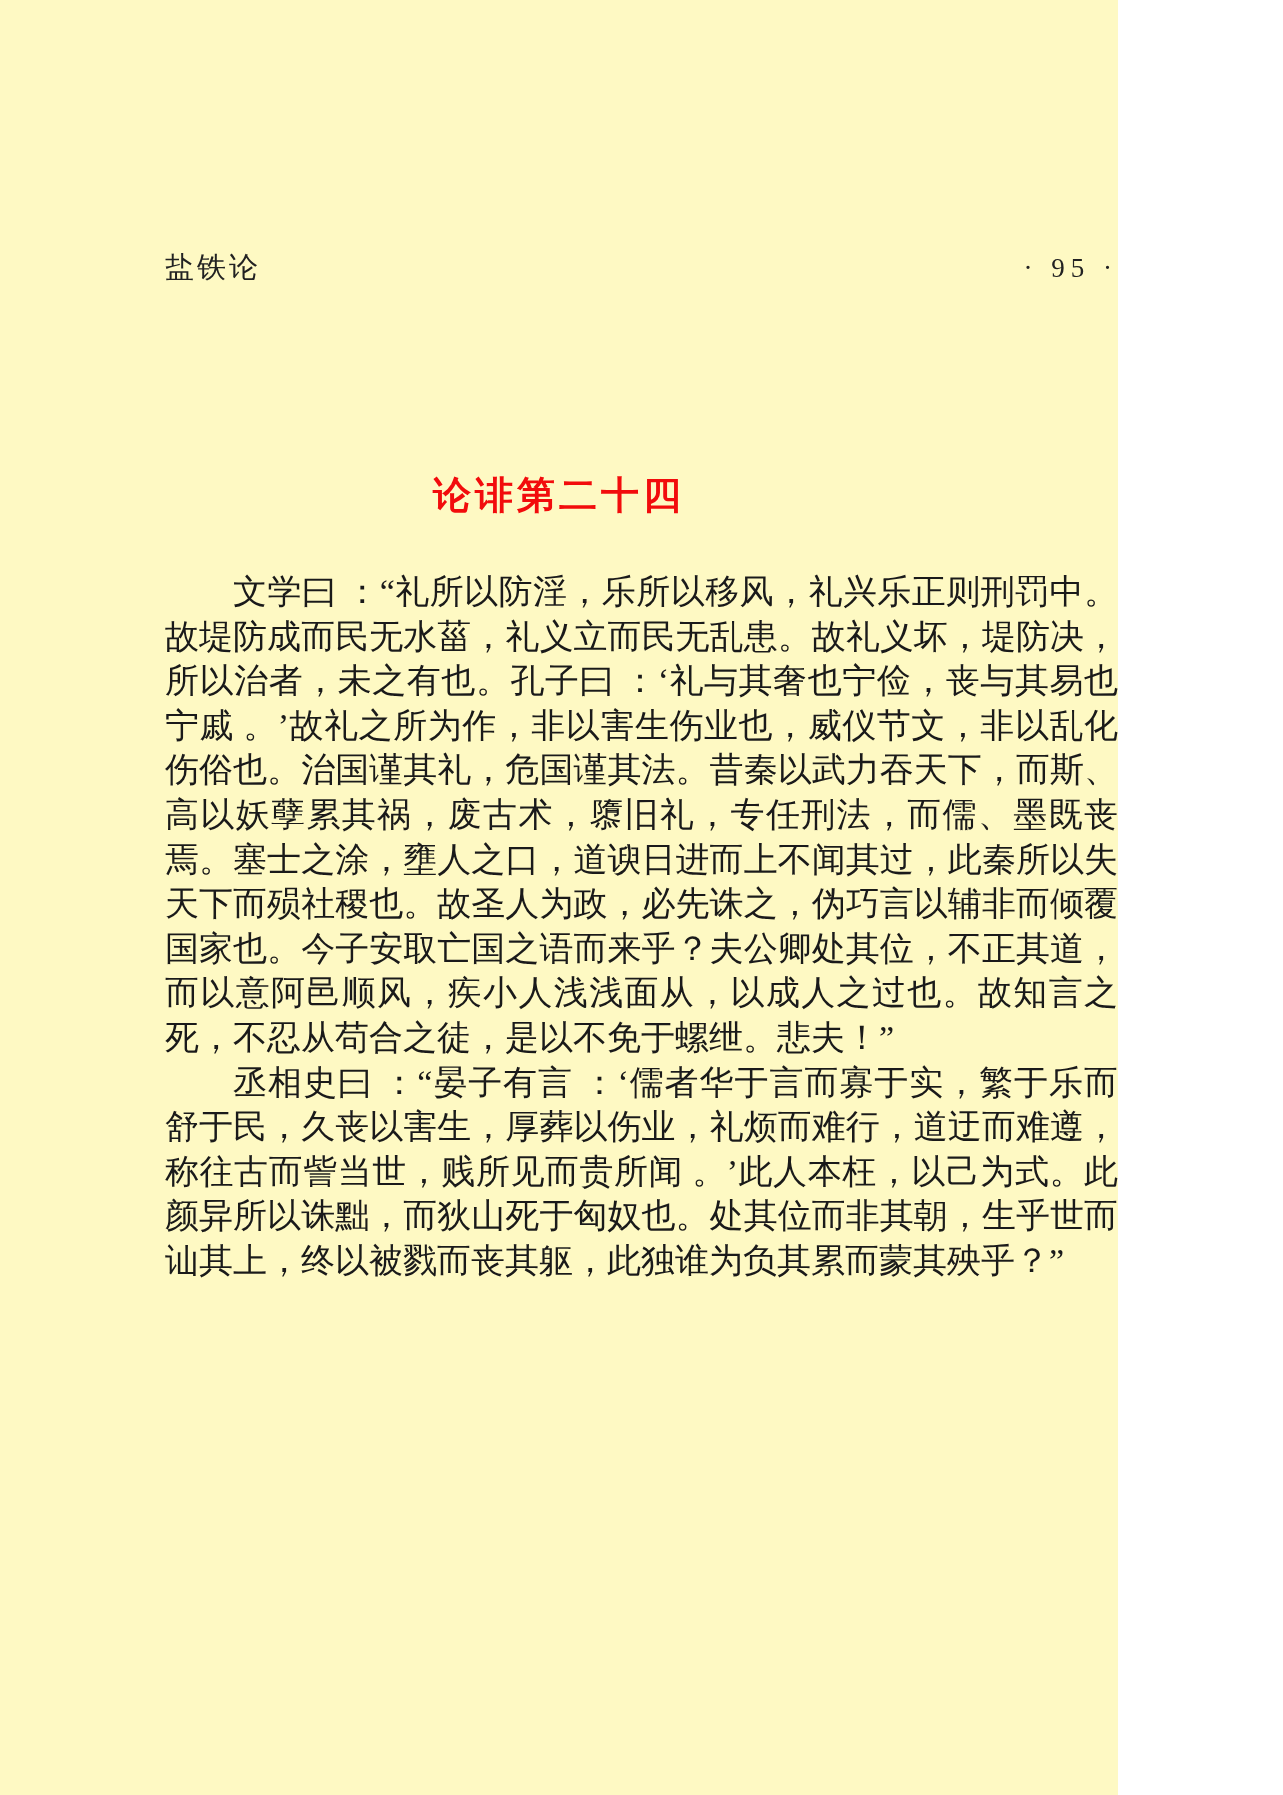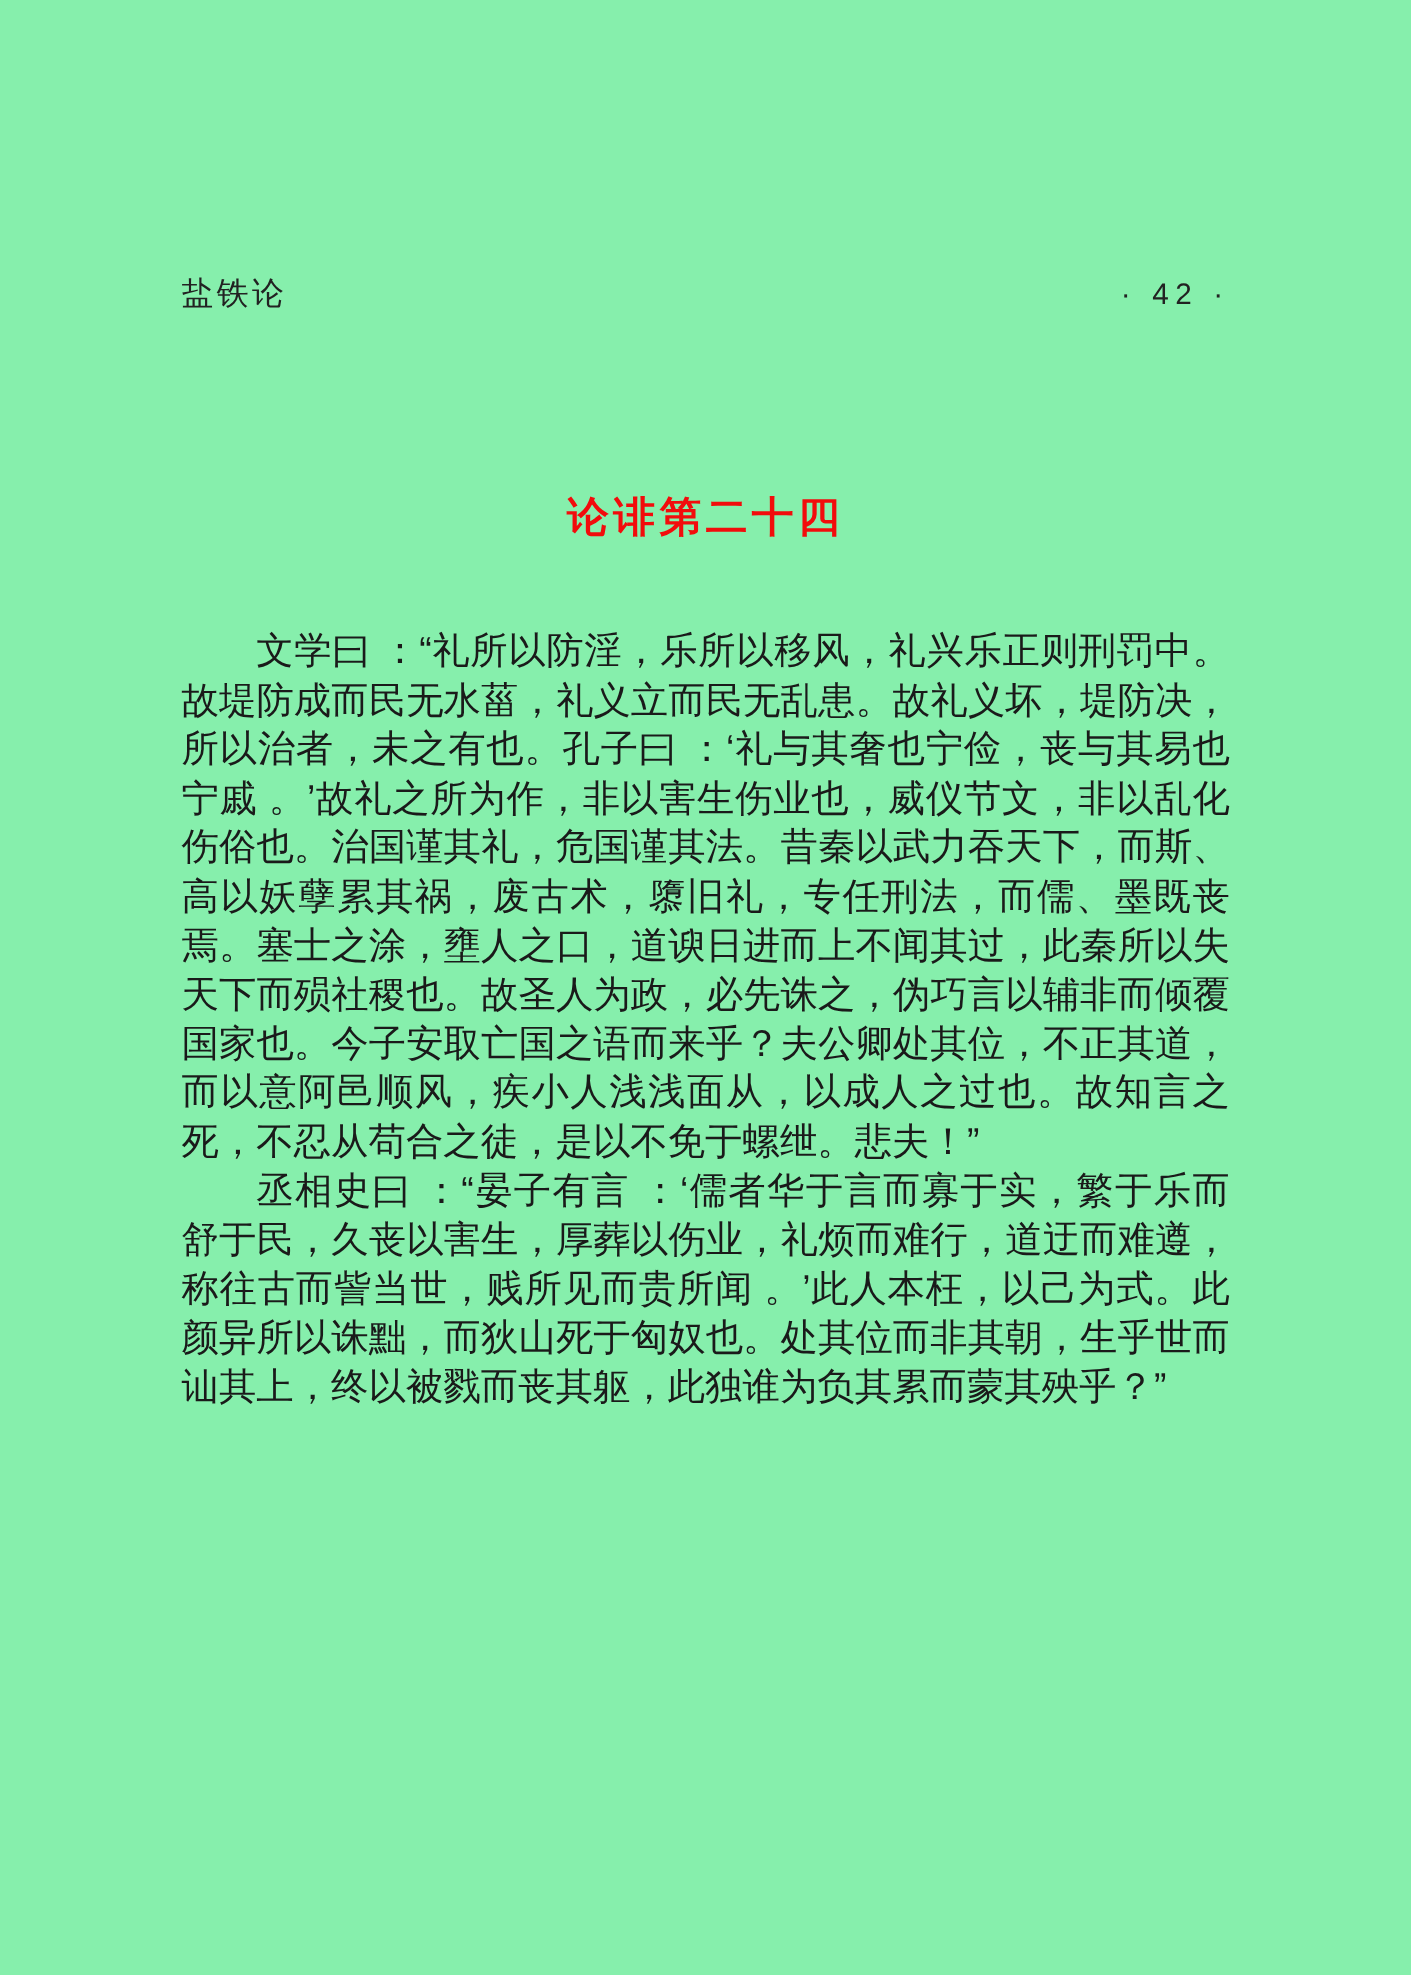--- a/index.html
+++ b/index.html
@@ -2,24 +2,24 @@
 <html lang="zh"><head>
 <meta charset="utf-8">
 <style>
   html, body {
     margin: 0;
     padding: 0;
     background: #ffffff;
   }
   .page {
     position: relative;
-    width: 1283px;
+    width: 1118px;
     height: 1795px;
-    background: #86efac;
-    font-family: Liberation Sans, sans-serif;
+    background: #fef9c3;
+    font-family: Liberation Serif, serif;
     color: #1a1a1a;
     overflow: hidden;
   }
   .running-header {
     position: absolute;
     top: 250px;
     left: 165px;
     width: 953px;
     display: flex;
     justify-content: space-between;
@@ -64,23 +64,23 @@
     text-indent: 2em;
   }
 </style>
 </head>
 <body>
 
 <div class="page">
 
   <div class="running-header">
     <span class="book-title">盐铁论</span>
-    <span class="page-number">· 42 ·</span>
+    <span class="page-number">· 95 ·</span>
   </div>
 
-  <div class="chapter-title" style="color: rgb(242, 12, 12);">论诽第二十四</div>
+  <div class="chapter-title" style="color: rgb(242, 12, 12); margin-top: 24px;">论诽第二十四</div>
 
   <div class="content">
     <p>文学曰 ：“礼所以防淫，乐所以移风，礼兴乐正则刑罚中。故堤防成而民无水菑，礼义立而民无乱患。故礼义坏，堤防决，所以治者，未之有也。孔子曰 ：‘礼与其奢也宁俭，丧与其易也宁戚 。’故礼之所为作，非以害生伤业也，威仪节文，非以乱化伤俗也。治国谨其礼，危国谨其法。昔秦以武力吞天下，而斯、高以妖孽累其祸，废古术，隳旧礼，专任刑法，而儒、墨既丧焉。塞士之涂，壅人之口，道谀日进而上不闻其过，此秦所以失天下而殒社稷也。故圣人为政，必先诛之，伪巧言以辅非而倾覆国家也。今子安取亡国之语而来乎？夫公卿处其位，不正其道，而以意阿邑顺风，疾小人浅浅面从，以成人之过也。故知言之死，不忍从苟合之徒，是以不免于螺绁。悲夫！”</p>
     <p>丞相史曰 ：“晏子有言 ：‘儒者华于言而寡于实，繁于乐而舒于民，久丧以害生，厚葬以伤业，礼烦而难行，道迂而难遵，称往古而訾当世，贱所见而贵所闻 。’此人本枉，以己为式。此颜异所以诛黜，而狄山死于匈奴也。处其位而非其朝，生乎世而讪其上，终以被戮而丧其躯，此独谁为负其累而蒙其殃乎？”</p>
   </div>
 
 </div>
 
 </body></html>

